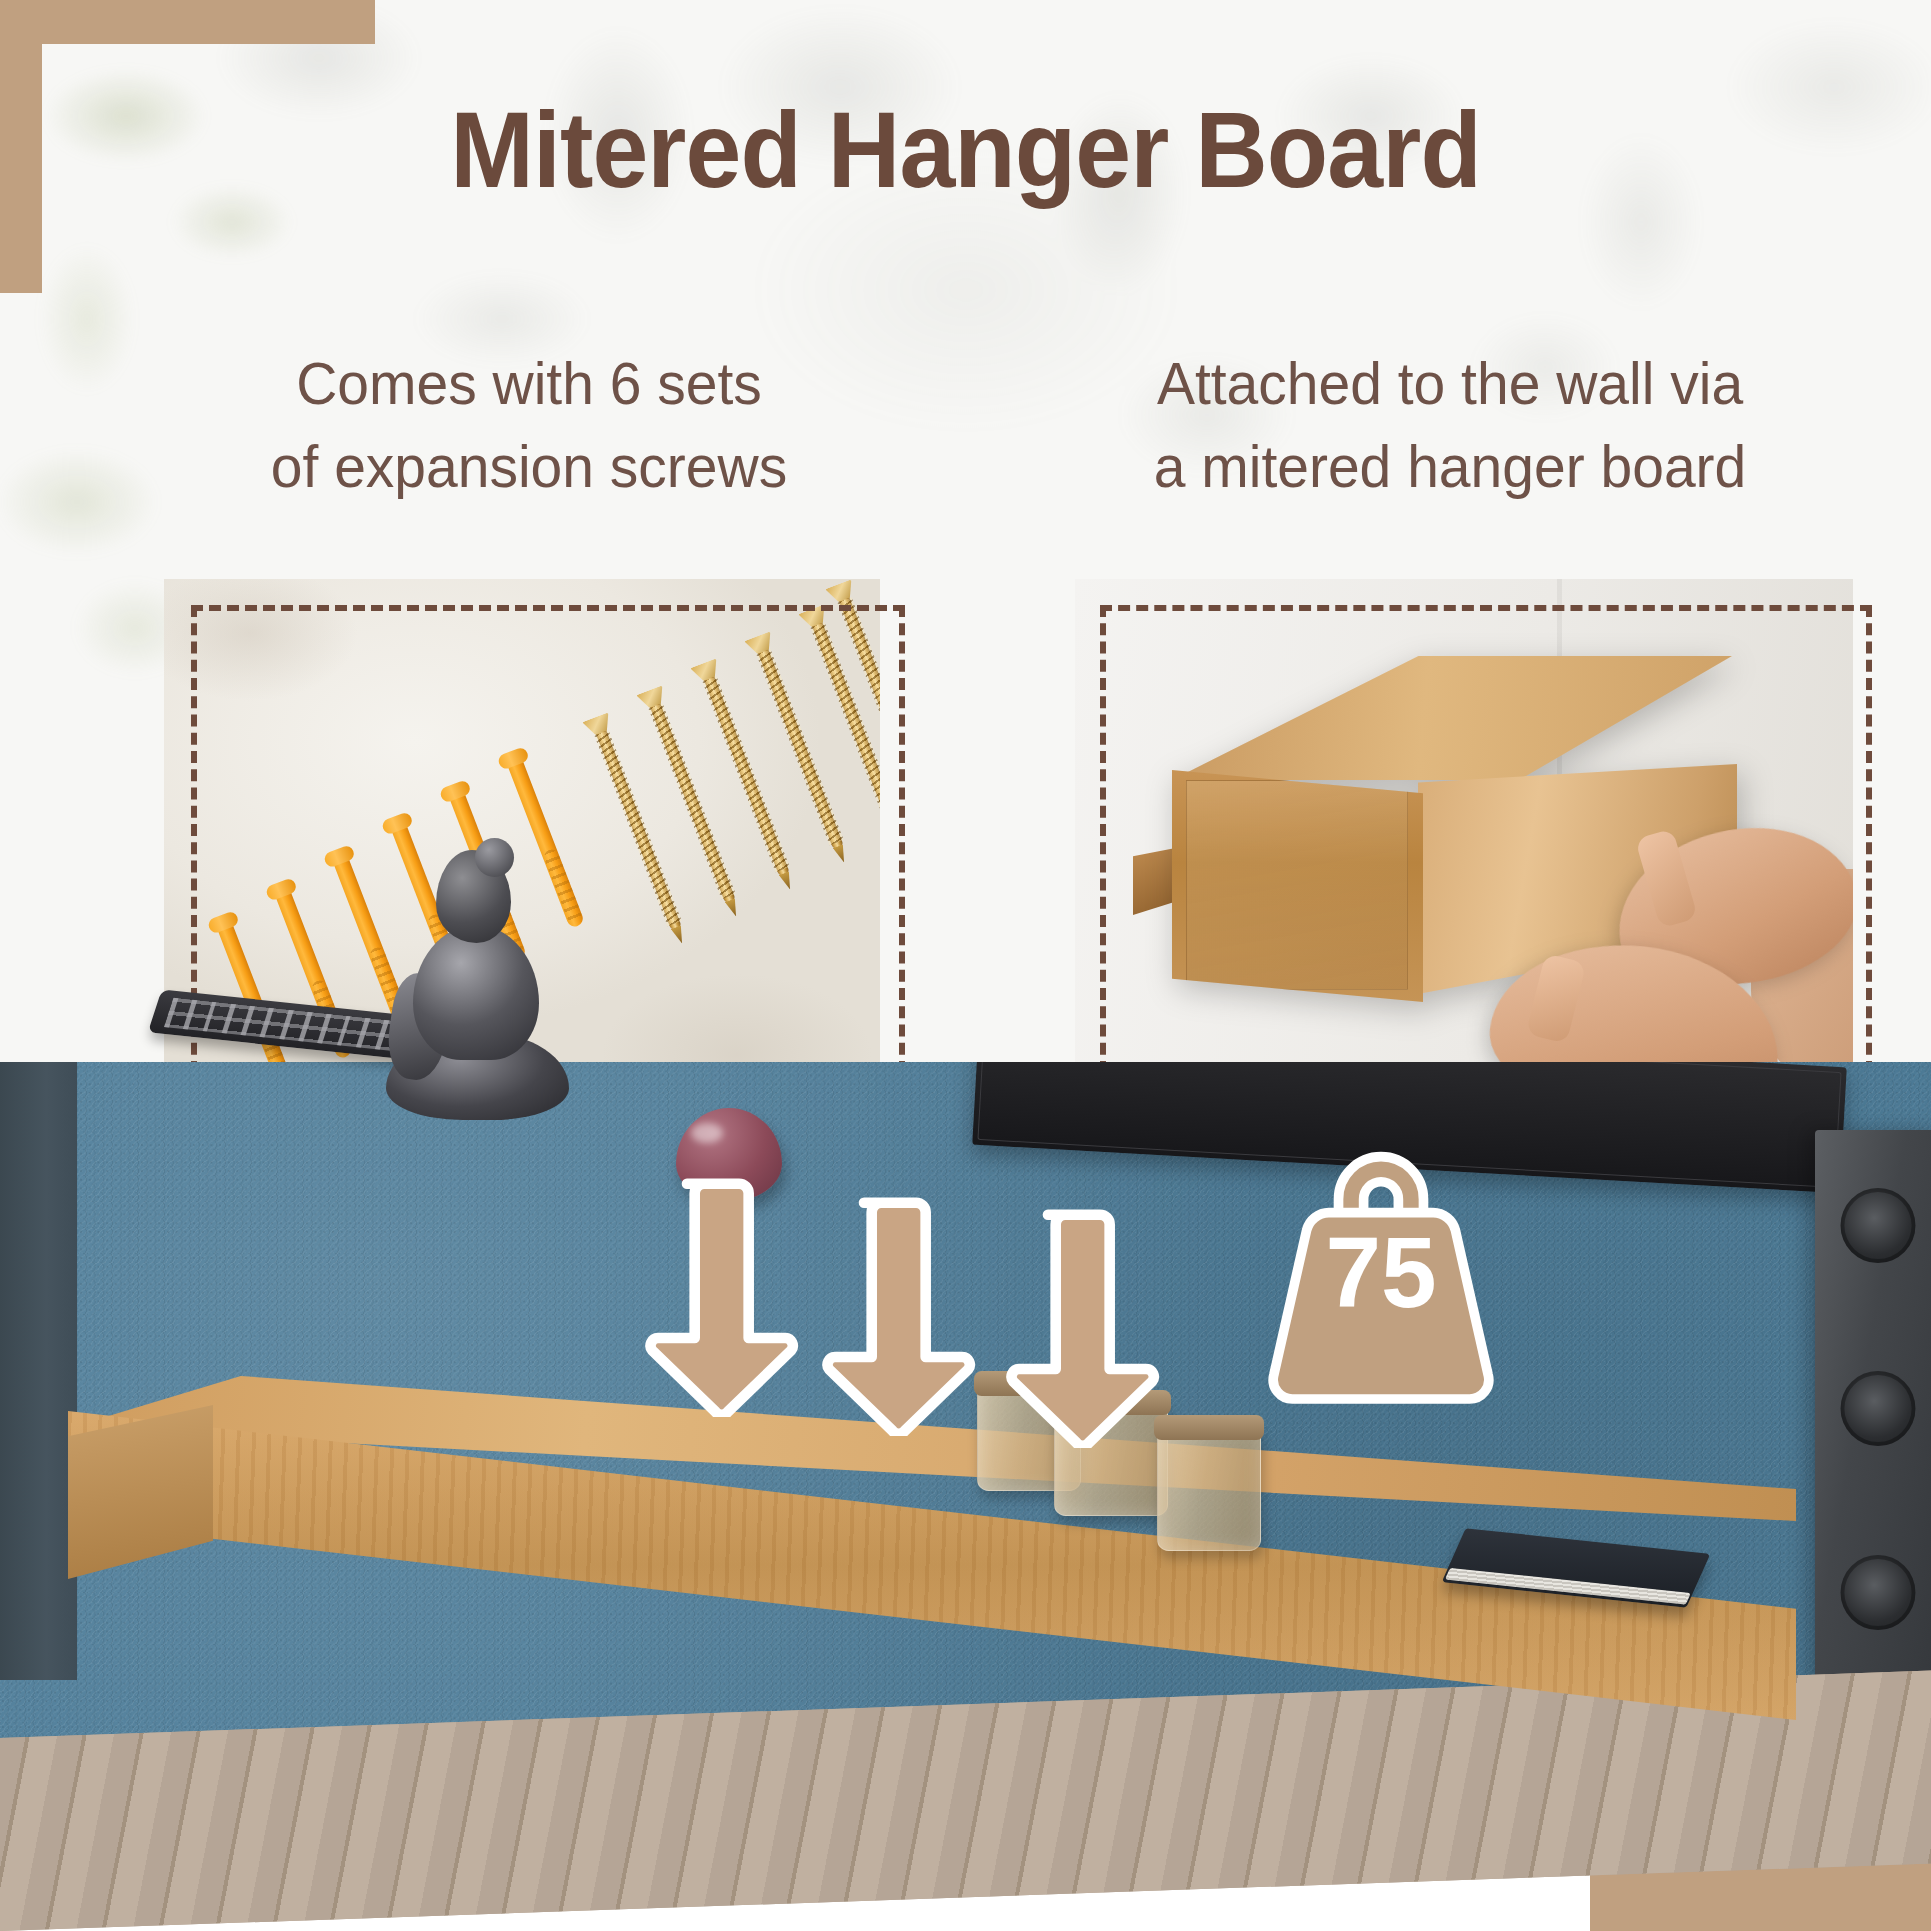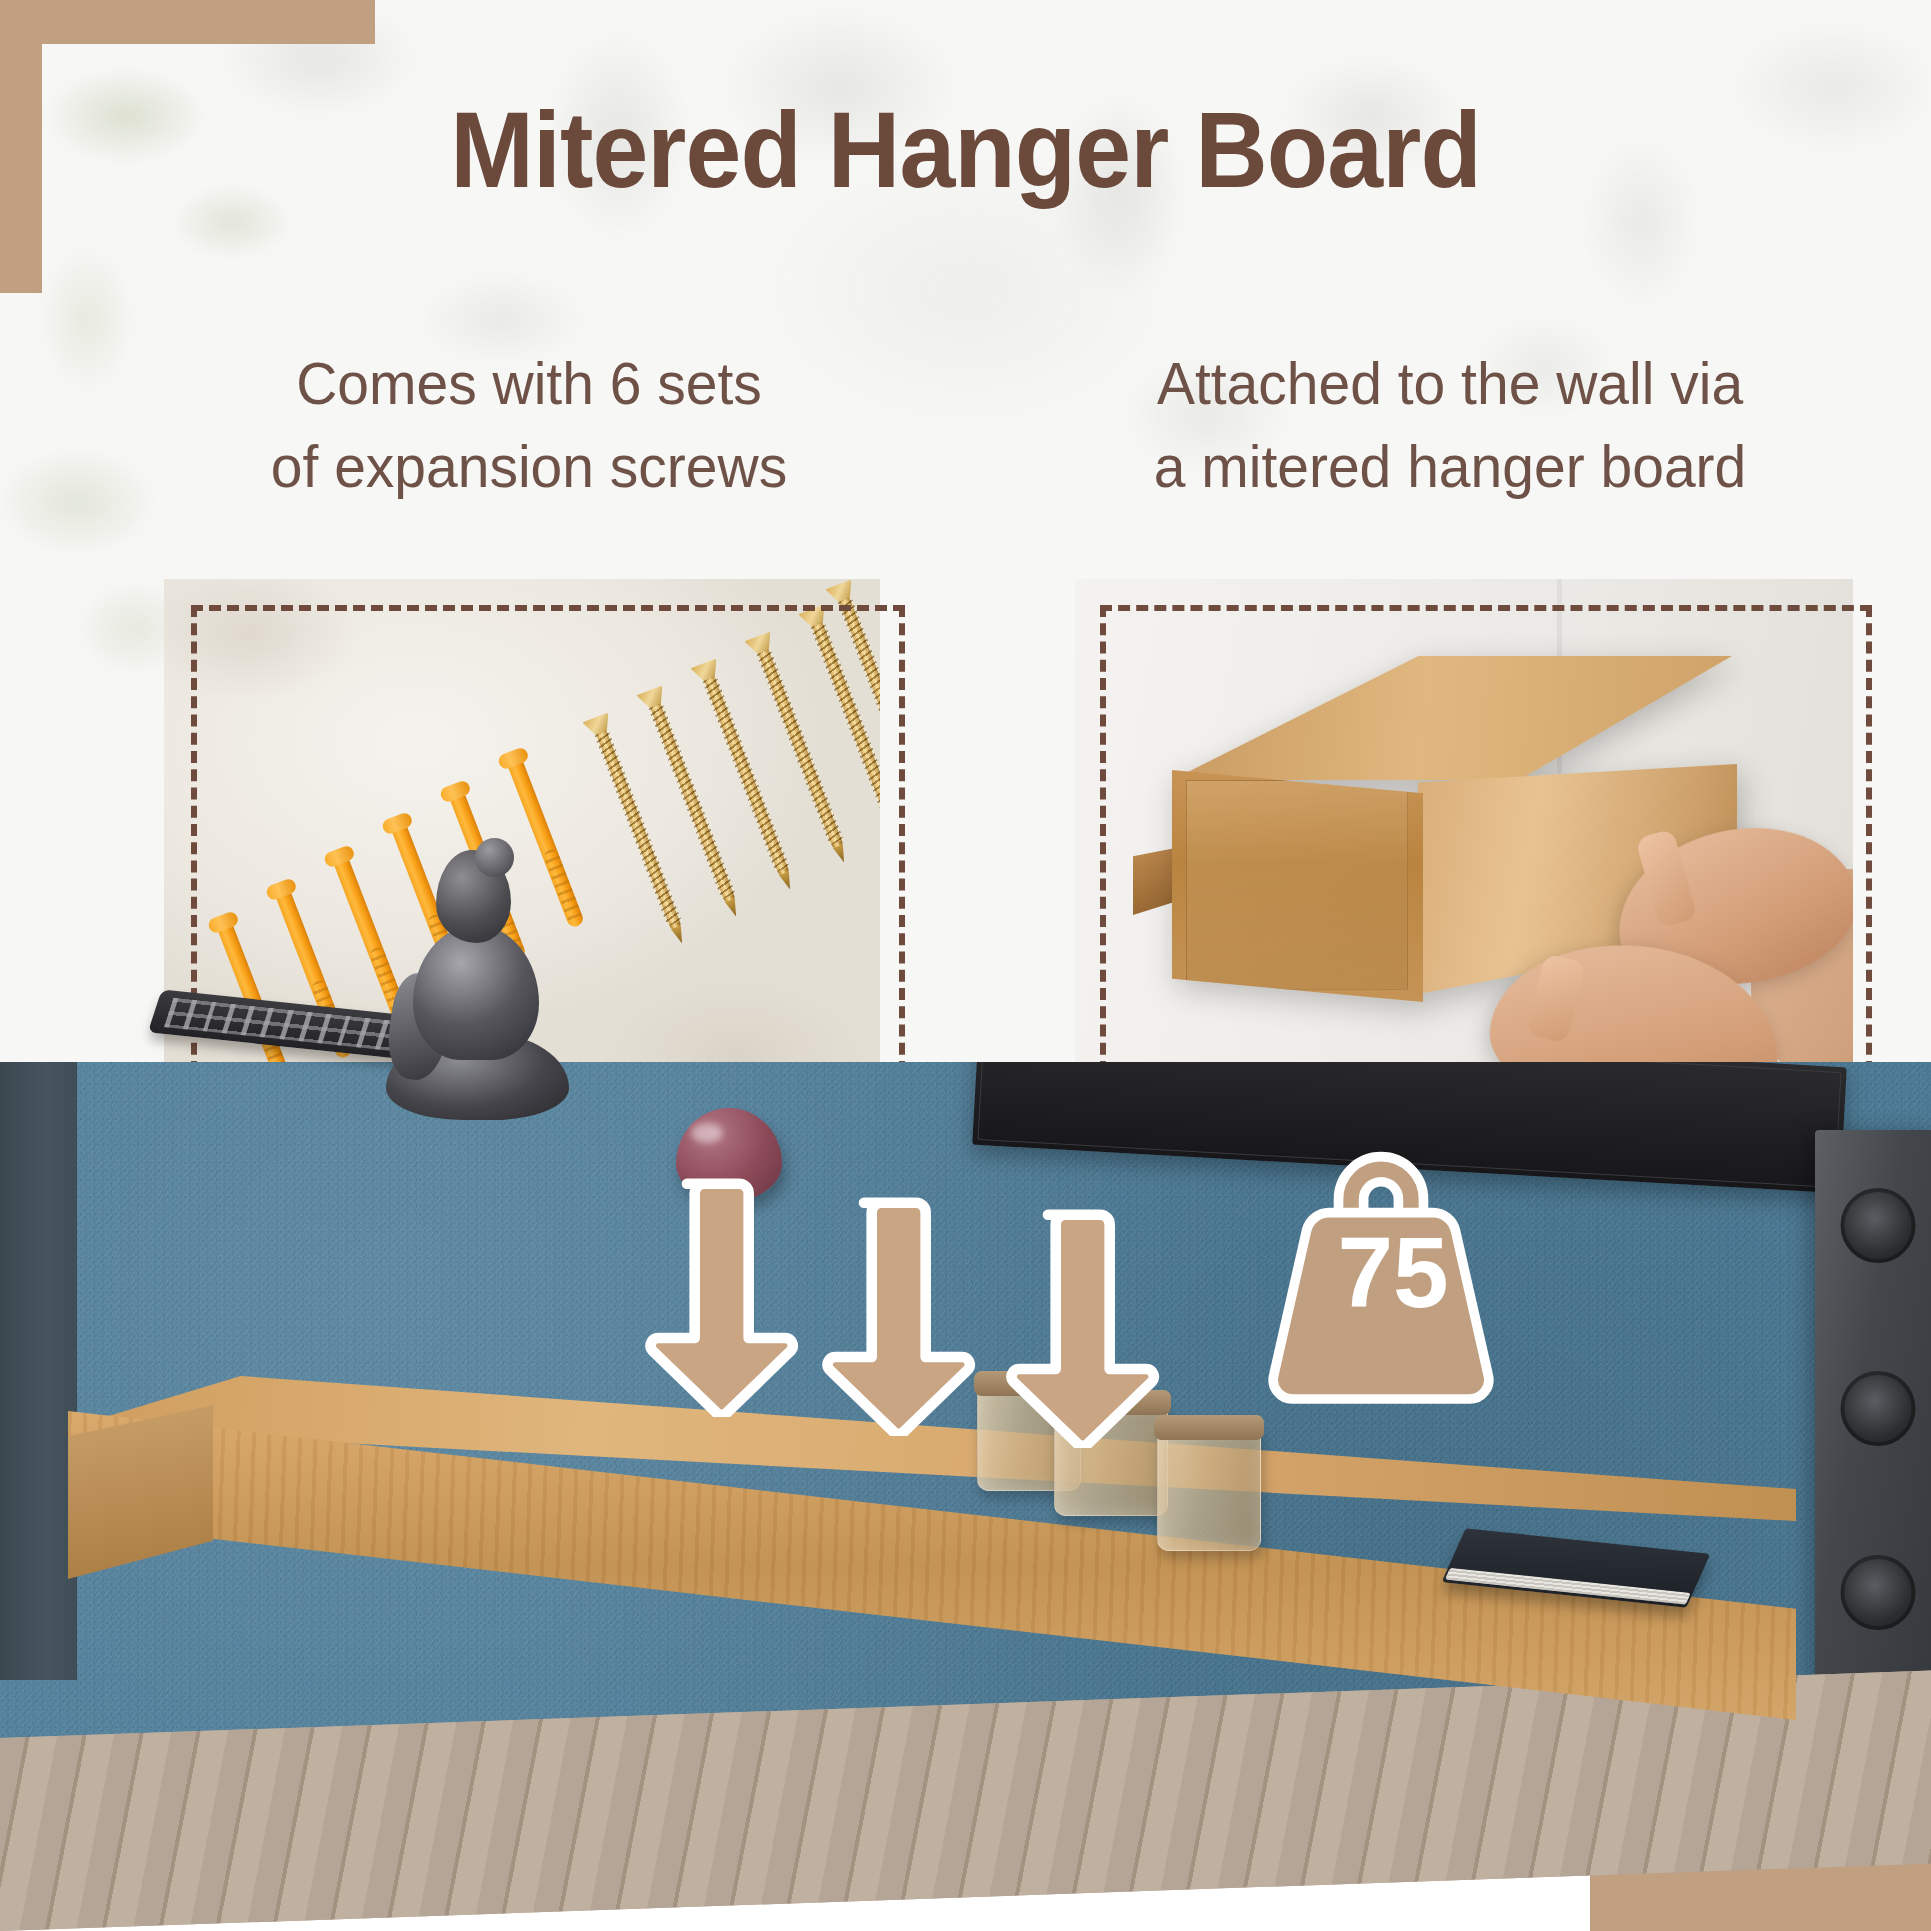--- a/index.html
+++ b/index.html
@@ -340,21 +340,21 @@
   }
 
   
   .arrow{ position:absolute; filter:drop-shadow(0 0 0 rgba(0,0,0,0)); }
   .arrow svg{ display:block; }
 
   
   .weight{ position:absolute; left:1236px; top:1147px; width:290px; height:280px; }
   .weight svg{ display:block; }
   .weight-num{
-    position:absolute; left:12px; top:75px; width:290px; text-align:center;
+    position:absolute; left:0; top:75px; width:290px; text-align:center;
     font-size:100px; font-weight:bold; color:#fff; line-height:1;
     font-family:"Liberation Sans",sans-serif;
   }
   .weight-unit{
     position:absolute; left:0; top:180px; width:290px; text-align:center;
     font-size:56px; font-weight:bold; color:#fff; line-height:1;
     letter-spacing:1px;
     font-family:"Liberation Sans",sans-serif;
   }
 </style>

